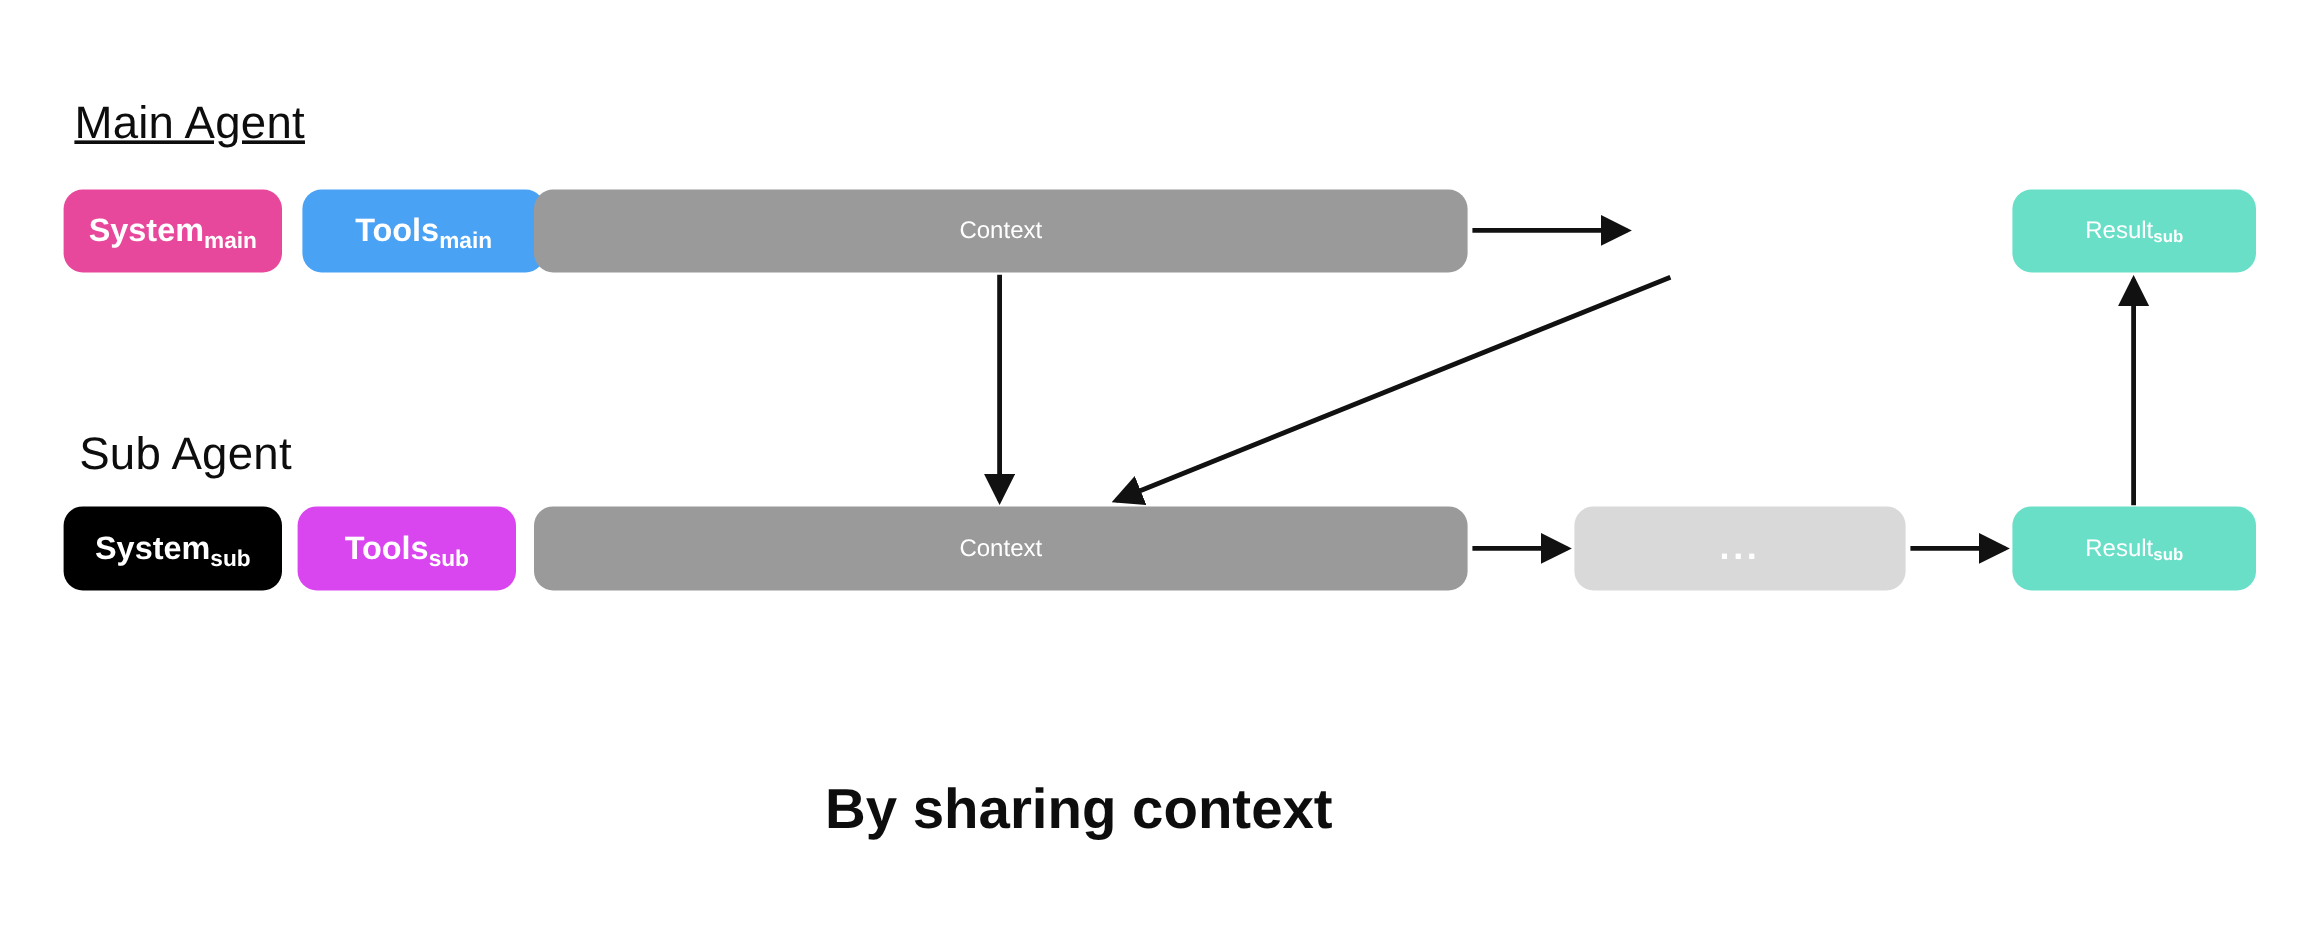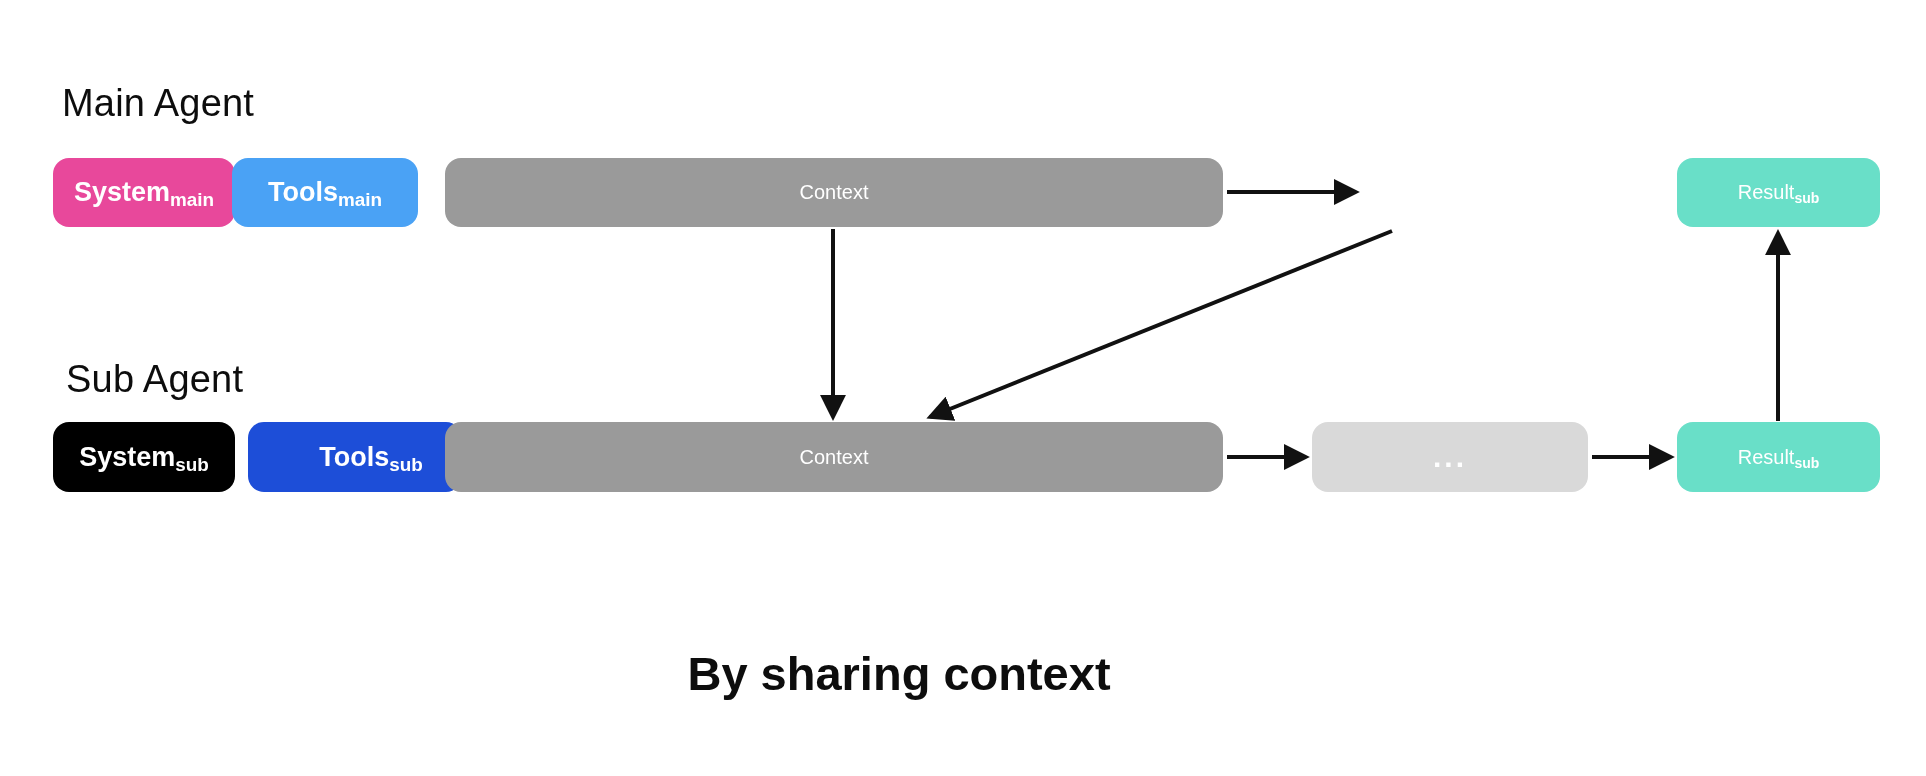--- a/index.html
+++ b/index.html
@@ -16,21 +16,21 @@
     overflow: hidden;
   }
   .heading {
     position: absolute;
     font-size: 38px;
     font-weight: 400;
     color: #0d0d0d;
     letter-spacing: 0.2px;
     white-space: nowrap;
   }
-  #main-agent-heading { left: 62px; top: 82px; }
+  #main-agent-heading { left: 62px; top: 82px; text-decoration: underline; }
   #sub-agent-heading  { left: 66px; top: 358px; }
 
   .box {
     position: absolute;
     border-radius: 16px;
     display: flex;
     align-items: center;
     justify-content: center;
     color: #ffffff;
     white-space: nowrap;
@@ -41,21 +41,21 @@
     font-size: 0.70em;
     font-weight: 600;
     vertical-align: -0.28em;
     line-height: 0;
   }
   
   .row-top { top: 158px; height: 69px; }
   .row-bot { top: 422px; height: 70px; }
 
   #system-main-box { left: 53px;   width: 182px; }
-  #tools-main-box  { left: 232px;  width: 186px; }
+  #tools-main-box  { left: 252px;  width: 202px; }
   #context-main-box{ left: 445px;  width: 778px; }
   #fork-box        { left: 1363px; width: 200px; }
   #result-top-box  { left: 1677px; width: 203px; }
 
   #system-sub-box  { left: 53px;   width: 182px; }
   #tools-sub-box   { left: 248px;  width: 182px; }
   #context-sub-box { left: 445px;  width: 778px; }
   #ellipsis-box    { left: 1312px; width: 276px; }
   #result-bot-box  { left: 1677px; width: 203px; }
 
@@ -106,21 +106,21 @@
   <div id="result-top-box" class="box row-top" style="background: rgb(105, 223, 200);">
     <span class="lbl med"><span>Result</span><sub class="subscript">sub</sub></span>
   </div>
 
   <div id="sub-agent-heading" class="heading">Sub Agent</div>
 
   <div id="system-sub-box" class="box row-bot" style="background: #000000;">
     <span class="lbl"><span>System</span><sub class="subscript">sub</sub></span>
   </div>
 
-  <div id="tools-sub-box" class="box row-bot" style="background: #1d4ed8; padding-left: 32px;">
+  <div id="tools-sub-box" class="box row-bot" style="background: #d946ef;">
     <span class="lbl"><span>Tools</span><sub class="subscript">sub</sub></span>
   </div>
 
   <div id="context-sub-box" class="box row-bot" style="background: rgb(154, 154, 154);">
     <span class="lbl med">Context</span>
   </div>
 
   <div id="ellipsis-box" class="box row-bot" style="background: rgb(217, 217, 217);">
     <span class="lbl">...</span>
   </div>

